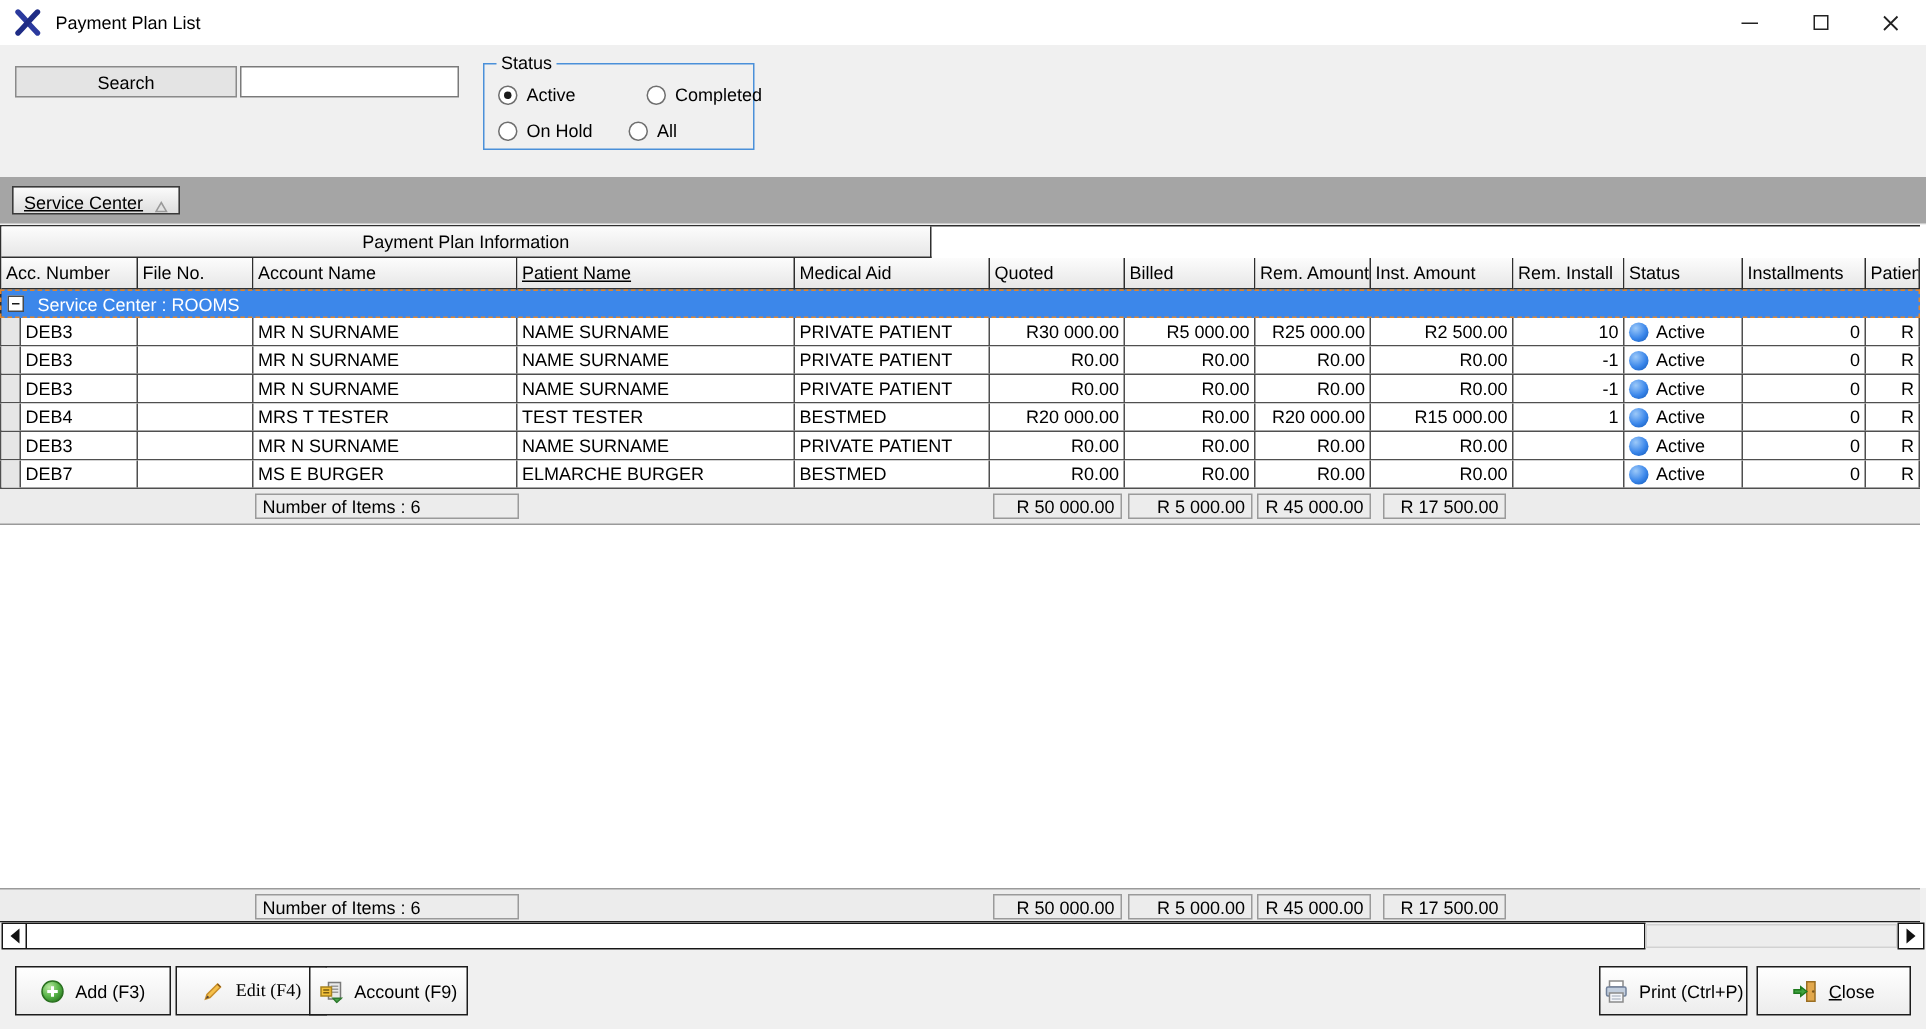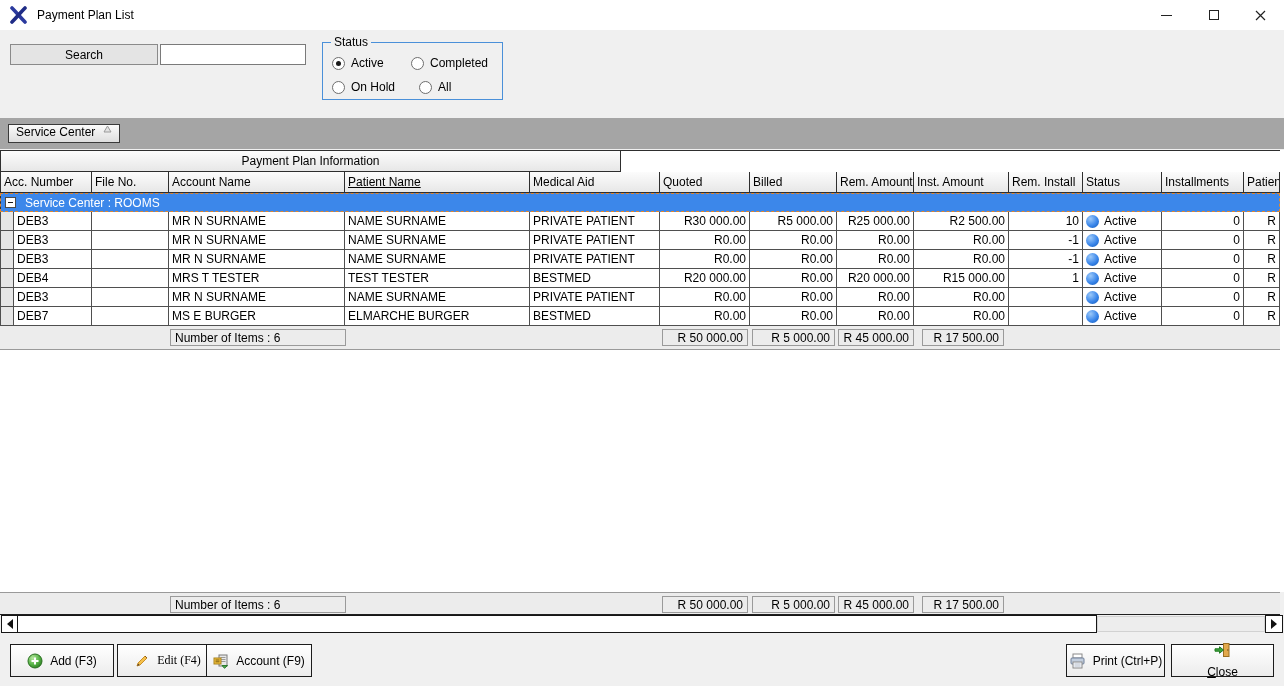--- a/index.html
+++ b/index.html
@@ -24,21 +24,21 @@
                 background:#fff;font-family:"Liberation Sans",sans-serif;font-size:12px;padding:0 3px;}
   .status-box{position:absolute;left:322px;top:12px;width:181px;height:58px;border:1px solid #4a90d9;background:#f0f0f0;}
   .status-label{position:absolute;left:8px;top:-8px;background:#f0f0f0;padding:0 3px;}
   .radio-option{position:absolute;display:flex;align-items:center;gap:6px;white-space:nowrap;}
   .radio{display:inline-block;width:13px;height:13px;border:1px solid #6e6e6e;border-radius:50%;background:#fff;position:relative;flex:0 0 auto;}
   .radio.sel::after{content:"";position:absolute;left:3px;top:3px;width:5px;height:5px;border-radius:50%;background:#1a1a1a;}
 
   
   .groupband{position:absolute;left:0;top:118px;width:1284px;height:31px;background:#a5a5a5;}
   .group-btn{position:absolute;left:8px;top:6px;height:19px;padding:0 7px;background:linear-gradient(#fbfbfb,#dedede);
-             border:1px solid #3a3a3a;display:flex;align-items:flex-start;gap:8px;}
+             border:1px solid #3a3a3a;display:flex;align-items:flex-end;gap:8px;text-decoration:underline;}
 
   
   .grid-bg{position:absolute;left:0;top:150px;width:1284px;height:442px;background:#ffffff;}
   .grid{position:absolute;left:0;top:150px;width:1280px;}
   .band-row{display:flex;height:22px;border-top:1px solid #2e2e2e;border-left:1px solid #2e2e2e;}
   .band-cell{background:linear-gradient(#fcfcfc,#e7e7e7);border-right:1px solid #2e2e2e;border-bottom:1px solid #2e2e2e;
              display:flex;align-items:center;justify-content:center;overflow:hidden;white-space:nowrap;}
   .header-row{display:flex;height:21px;border-left:1px solid #2e2e2e;}
   .header-cell{background:linear-gradient(#fcfcfc,#e7e7e7);border-right:1px solid #2e2e2e;border-bottom:1px solid #2e2e2e;
                padding:0 3px;display:flex;align-items:center;overflow:hidden;white-space:nowrap;}
@@ -76,21 +76,21 @@
 
   
   .buttonbar{position:absolute;left:0;top:634px;width:1284px;height:52px;background:#f0f0f0;}
   .fbtn{position:absolute;top:10px;height:33px;border:1px solid #1c1c1c;background:linear-gradient(#ffffff,#ececec);
         display:flex;align-items:center;justify-content:center;gap:7px;font-size:12px;cursor:default;}
   .fbtn svg{flex:0 0 auto;}
   .btn-add{left:10px;width:104px;}
   .btn-edit{left:117px;width:101px;font-family:Liberation Serif, serif;}
   .btn-account{left:206px;width:106px;}
   .btn-print{left:1066px;width:99px;}
-  .btn-close{left:1171px;width:103px;flex-direction:column;}
+  .btn-close{left:1171px;width:103px;}
   .close-c{text-decoration:underline;}
 </style>
 </head>
 <body>
 
 <div class="app">
 
   <div class="titlebar">
     <svg class="app-icon" viewBox="0 0 19 18">
       <path d="M3 2 C8 7,11 11,16 16" stroke="#2b3a9e" stroke-width="3.6" fill="none" stroke-linecap="round"></path>
@@ -117,21 +117,21 @@
       <span>Search</span>
     </div>
     <input class="search-input" type="text" value="" style="">
     <div class="status-box">
       <span class="status-label">Status</span>
       <div id="status-options">
           <div class="radio-option" style="left: 9px; top: 13px;">
             <span class="radio sel"></span>
             <span>Active</span>
           </div>
-          <div class="radio-option" style="left: 88px; top: 13px; text-align: right;">
+          <div class="radio-option" style="left: 108px; top: 13px; text-align: right;">
             <span class="radio"></span>
             <span>Completed</span>
           </div>
           <div class="radio-option" style="left: 9px; top: 37px;">
             <span class="radio"></span>
             <span>On Hold</span>
           </div>
           <div class="radio-option" style="left: 96px; top: 37px;">
             <span class="radio"></span>
             <span>All</span>

